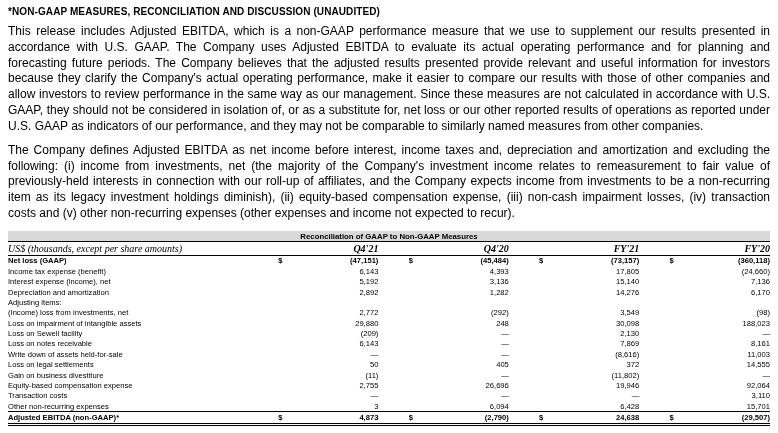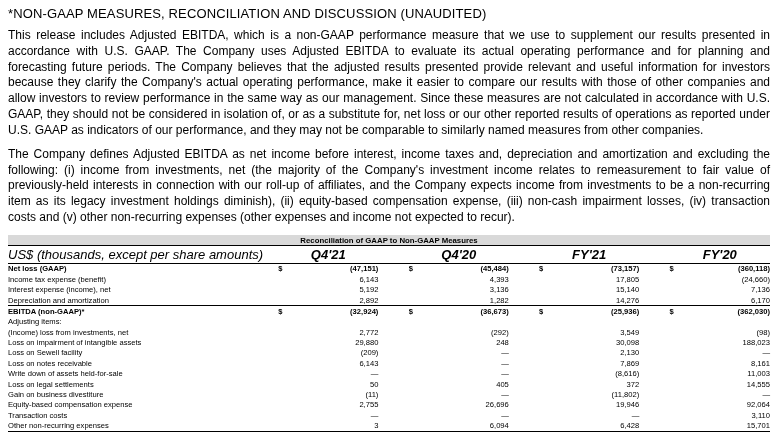--- a/index.html
+++ b/index.html
@@ -14,22 +14,22 @@
     font-size: 8.2px;
     color: #000000;
     overflow: hidden;
   }
   .page {
     padding: 6px 8px 0 8px;
     box-sizing: border-box;
     width: 778px;
   }
   .doc-title {
-    font-weight: normal;
-    font-size: 13px;
+    font-weight: bold;
+    font-size: 10px;
     margin: 0 0 7px 0;
     letter-spacing: 0.01em;
   }
   .para {
     font-size: 12px;
     line-height: 1.32;
     text-align: justify;
     margin: 0 0 8px 0;
   }
   .para:last-of-type { margin-bottom: 9px; }
@@ -48,30 +48,31 @@
   .tbl-title {
     background: #d9d9d9;
     text-align: center;
     font-weight: bold;
     font-size: 7.8px;
     padding: 2px 0 2px 0;
     border-bottom: 1px solid #000;
   }
   .units-row td {
     font-style: italic;
-    font-size: 13px;
+    font-size: 10px;
     padding-bottom: 1px;
+    font-family: Liberation Serif, serif;
   }
   .col-label { width: 232px; padding-left: 2px; }
   .col-cur { width: 16px; text-align: left; }
   .col-num { width: 70px; text-align: right; padding-right: 2px; }
   .col-gap { width: 26px; }
 
   .hdr-period {
-    text-align: center;
+    text-align: right;
     font-weight: bold;
     font-size: 7.6px;
     border-bottom: 1px solid #000;
     padding-bottom: 1px;
   }
   .row-bold td { font-weight: bold; }
   .indent1 { padding-left: 10px; }
   .topline td { border-top: 1px solid #000; }
   .dblline td { border-top: 1px solid #000; border-bottom: 3px double #000; }
   .subtotal td { border-top: 1px solid #000; }
@@ -169,34 +170,20 @@
           <td></td>
           <td class="cur"></td>
           <td class="num">1,282</td>
           <td></td>
           <td class="cur"></td>
           <td class="num">14,276</td>
           <td></td>
           <td class="cur"></td>
           <td class="num">6,170</td>
         </tr>
-        <tr class="row-bold subtotal">
-          <td>EBITDA (non-GAAP)*</td>
-          <td class="cur">$</td>
-          <td class="num">(32,924)</td>
-          <td></td>
-          <td class="cur">$</td>
-          <td class="num">(36,673)</td>
-          <td></td>
-          <td class="cur">$</td>
-          <td class="num">(25,936)</td>
-          <td></td>
-          <td class="cur">$</td>
-          <td class="num">(362,030)</td>
-        </tr>
         <tr class="adj-header">
           <td>Adjusting items:</td>
           <td class="cur"></td>
           <td class="num"></td>
           <td></td>
           <td class="cur"></td>
           <td class="num"></td>
           <td></td>
           <td class="cur"></td>
           <td class="num"></td>

